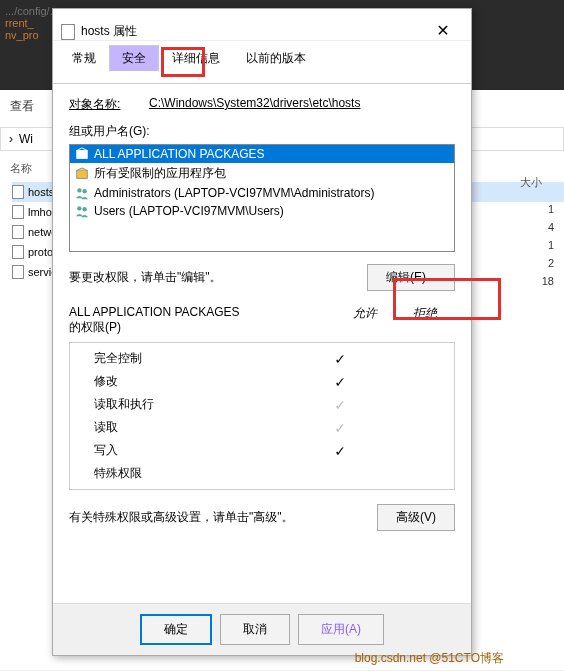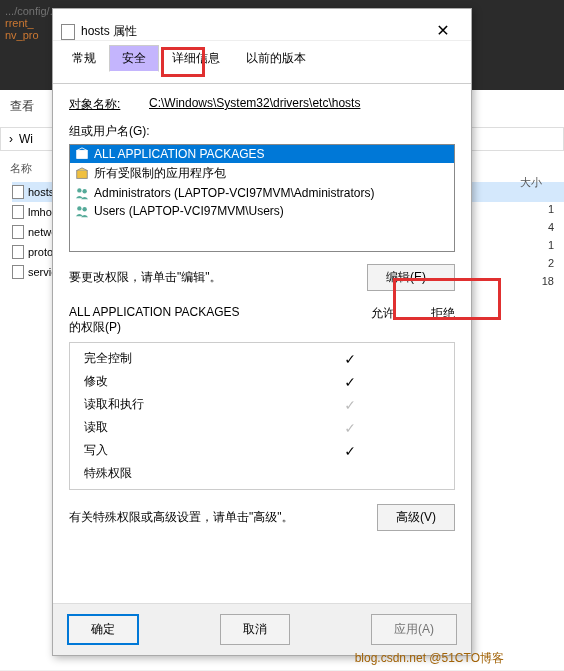--- a/index.html
+++ b/index.html
@@ -42,34 +42,34 @@
     .listbox .item.selected { background: #0078d7; color: #fff; }
     .grp-icon { width: 16px; height: 14px; display: inline-block; }
     .grp-icon svg { width: 100%; height: 100%; }
     
     .edit-row { display: flex; justify-content: space-between; align-items: center; margin-bottom: 14px; }
     .btn { padding: 4px 18px; border: 1px solid #aaa; background: #f3f3f3; font-size: 12px; cursor: pointer; }
     .highlight-red2 { position: absolute; border: 3px solid #e03030; top: 269px; left: 340px; width: 108px; height: 42px; z-index: 5; pointer-events:none; }
     
     .perm-header { display: flex; font-size: 12px; margin-bottom: 6px; }
     .perm-header .name { flex: 1; }
-    .perm-header .col { width: 60px; text-align: right; }
-    .perm-table { border: 1px solid #ccc; padding: 4px 6px; margin-bottom: 14px; }
+    .perm-header .col { width: 60px; text-align: center; font-style: italic; }
+    .perm-table { border: 1px solid #ccc; padding: 4px 16px; margin-bottom: 14px; }
     .perm-row { display: flex; padding: 3px 8px; font-size: 12px; align-items: center; }
     .perm-row .name { flex: 1; }
     .perm-row .col { width: 60px; text-align: center; }
     .check { font-size: 14px; color: #000; }
     .check.dim { color: #bbb; }
     
     .advanced-row { display: flex; justify-content: space-between; align-items: center; margin-bottom: 12px; }
     
-    .dialog-buttons { display: flex; justify-content: space-between; gap: 8px; padding: 10px 14px; border-top: 1px solid #ddd; background: #f0f0f0; }
+    .dialog-buttons { display: flex; justify-content: center; gap: 8px; padding: 10px 14px; border-top: 1px solid #ddd; background: #f0f0f0; }
     .dialog-buttons .btn { padding: 5px 22px; }
     .btn.primary { border: 2px solid #0078d7; }
-    .btn.disabled { color: #737373; }
+    .btn.disabled { color: #8b5cf6; }
     
     .watermark { position: absolute; bottom: 4px; right: 60px; color: #a16207; font-size: 12px; z-index: 20; }
   </style>
 </head>
 <body>
 
 <div class="bg-code">
   <div style="opacity:.6;">.../config/...</div>
   <div><span class="orange">rrent_</span></div>
   <div><span class="orange">nv_pro</span></div>

